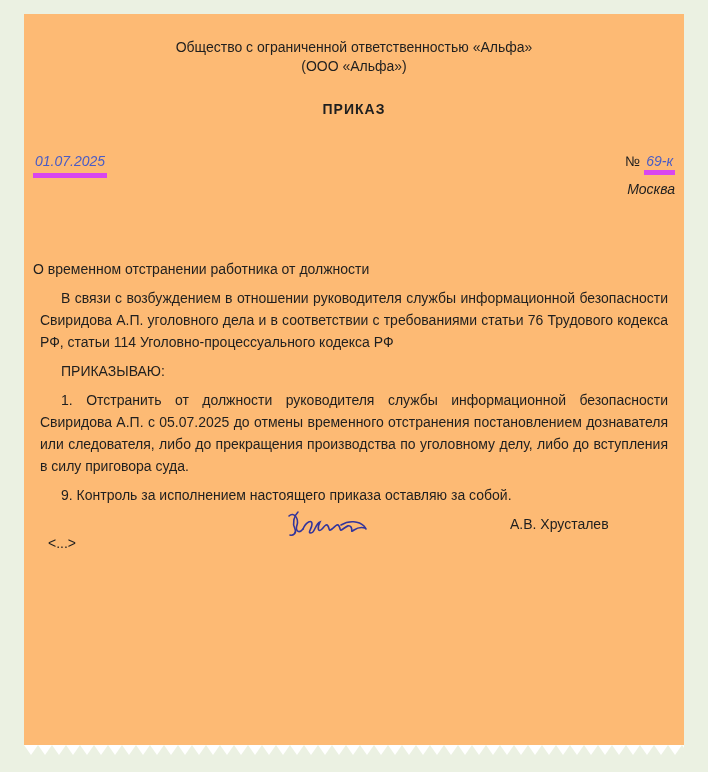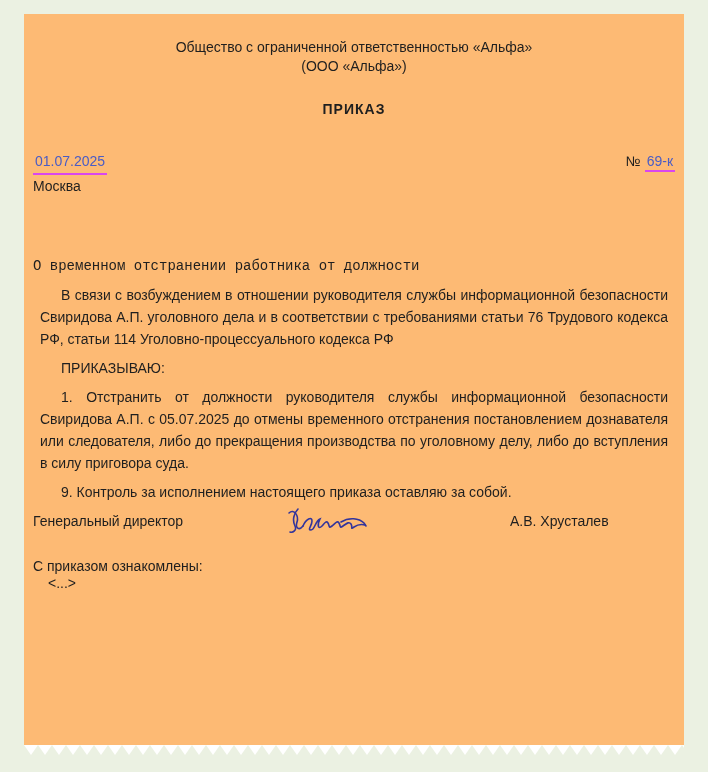--- a/index.html
+++ b/index.html
@@ -28,28 +28,28 @@
   .org{ text-align:center; line-height:19px; }
   .title{
     margin:22px 0 0 0; text-align:center;
     font-size:14px; font-weight:bold; letter-spacing:1px;
   }
   .meta-row{
     display:flex; justify-content:space-between; align-items:baseline;
     margin-top:30px;
   }
   .underfield{
-    color:var(--accent-blue); 
-    border-bottom:2px solid #d946ef;
+    color:var(--accent-blue); font-style:italic;
+    border-bottom:5px solid #d946ef;
     padding:0 2px 1px 2px;
     cursor:pointer;
   }
   .num-wrap{ white-space:nowrap; }
-  .city{ text-align:left; }
-  .subject{ margin-top:58px;font-family:Liberation Mono, monospace; }
+  .city{ text-align:right;font-style:italic; }
+  .subject{ margin-top:58px; }
   p.para{ margin:7px; text-align:justify; text-indent:21px; }
   .preamble{ margin-top:31px; }
   .order-word{ margin-top:4px; text-align:left; }
   .it1{ margin-top:12px; }
   .it2{ margin-top:6px; }
   .it3{ margin-top:4px; text-align:left; }
   .basis{ margin-top:25px; }
   .sign-row{ position:relative; margin-top:0; height:22px; }
   .sign-pos{ position:absolute; left:0; top:0; }
   .sign-img{ position:absolute; left:252px; top:-10px; width:84px; height:40px; }
@@ -80,35 +80,33 @@
 
   <p class="para preamble">В связи с возбуждением в отношении руководителя службы информационной безопасности Свиридова А.П. уголовного дела и в соответствии с требованиями статьи 76 Трудового кодекса РФ, статьи 114 Уголовно-процессуального кодекса РФ</p>
 
   <p class="para order-word">ПРИКАЗЫВАЮ:</p>
 
   <p class="para it1">1. Отстранить от должности руководителя службы информационной безопасности Свиридова А.П. с 05.07.2025 до отмены временного отстранения постановлением дознавателя или следователя, либо до прекращения производства по уголовному делу, либо до вступления в силу приговора суда.</p>
   <p class="para it3">9. Контроль за исполнением настоящего приказа оставляю за собой.</p>
 
 
   <div class="sign-row">
-    <span class="sign-pos">Генеральный директор</span>
     <span class="sign-img">
       <svg width="84" height="40" viewBox="0 0 84 40" xmlns="http://www.w3.org/2000/svg">
         <g fill="none" stroke="#32349c" stroke-width="1.6" stroke-linecap="round">
           <path d="M13 9 C9 13 7 20 10 26 C12 30 8 33 5 32"></path>
           <path d="M4 13 C9 8 14 16 12 22 C10 28 14 31 18 26"></path>
           <path d="M18 26 C21 19 27 16 27 21 C27 26 22 30 26 30 C30 30 30 21 35 19 C32 25 33 30 37 26 C39 24 41 20 43 23 C45 26 43 29 47 26 C50 24 52 20 54 23 C56 26 54 29 58 26 C61 24 64 21 66 24 C68 27 65 30 69 27 C72 25 76 24 80 25"></path>
           <path d="M56 22 C64 17 74 18 79 23 L81 26"></path>
         </g>
       </svg>
     </span>
     <span class="sign-name">А.В. Хрусталев</span>
   </div>
 
-  <p class="ack">С приказом ознакомлены:</p>
   <p class="ack-ph">&lt;...&gt;</p>
 
 </div>
 
 <svg class="zigzag" xmlns="http://www.w3.org/2000/svg" width="660" height="10">
   <defs>
     <pattern id="zz" width="14" height="10" patternUnits="userSpaceOnUse">
       <path d="M0 0 H14 L7 10 Z" fill="#ffffff"></path>
     </pattern>
   </defs>

